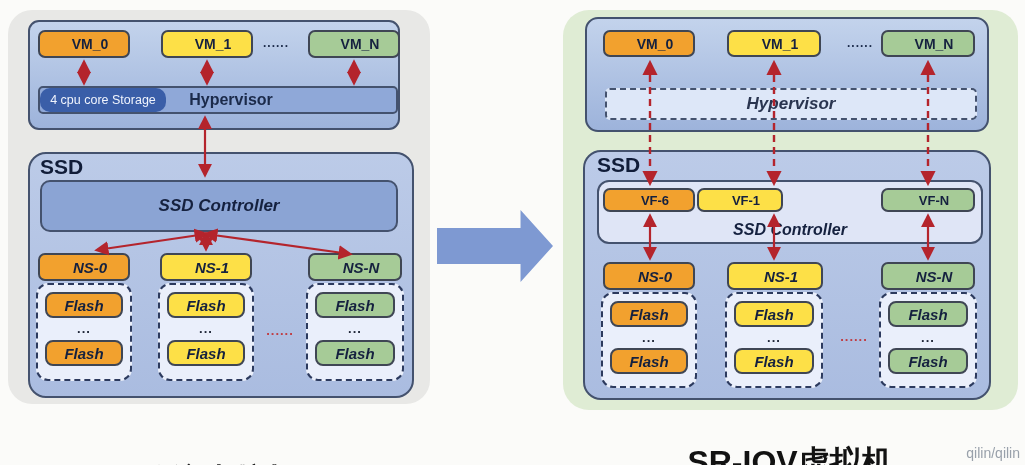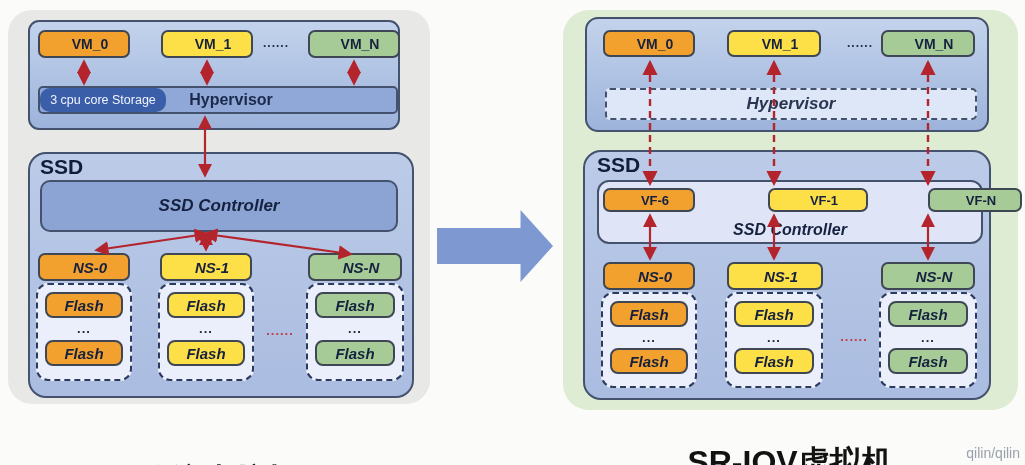--- a/index.html
+++ b/index.html
@@ -66,21 +66,21 @@
     <div class="abs box yellow" style="left:161px;top:30px;width:92px;height:28px">
         <span>VM_1</span>
       </div>
     <div class="abs ellipsis" style="left:250px;top:34px;width:52px;height:18px">......</div>
     <div class="abs box green" style="left:308px;top:30px;width:92px;height:28px">
         <span>VM_N</span>
       </div>
 
     <div class="abs hy-bar"></div>
     <div class="abs storage-chip">
-      <span>3 cpu core Storage</span>
+      <span>4 cpu core Storage</span>
     </div>
     <div class="abs hy-label">Hypervisor</div>
 
     <div class="abs ssdbox left-ssdbox"></div>
     <div class="abs ssd-label" style="left:40px;top:155px">SSD</div>
     <div class="abs ctrlbar-left">
       <span>SSD Controller</span>
     </div>
 
     <div class="abs box orange ns" style="left:38px;top:253px;width:92px;height:28px">
@@ -135,24 +135,24 @@
     </div>
 
     <div class="abs ssdbox right-ssdbox"></div>
     <div class="abs ssd-label" style="left:597px;top:153px">SSD</div>
     <div class="abs ctrlbar-right"></div>
     <div class="abs ctrl-label-right">SSD Controller</div>
 
     <div class="abs box orange vf" style="left:603px;top:188px;width:92px">
         <span>VF-6</span>
       </div>
-    <div class="abs box yellow vf" style="left:768px;top:188px;width:100px">
+    <div class="abs box yellow vf" style="left:697px;top:188px;width:86px">
         <span>VF-1</span>
       </div>
-    <div class="abs box green vf" style="left:928px;top:188px;width:94px">
+    <div class="abs box green vf" style="left:881px;top:188px;width:94px">
         <span>VF-N</span>
       </div>
 
     <div class="abs box orange ns" style="left:603px;top:262px;width:92px;height:28px">
         <span>NS-0</span>
       </div>
     <div class="abs box yellow ns" style="left:727px;top:262px;width:96px;height:28px">
         <span>NS-1</span>
       </div>
     <div class="abs box green ns" style="left:881px;top:262px;width:94px;height:28px">

